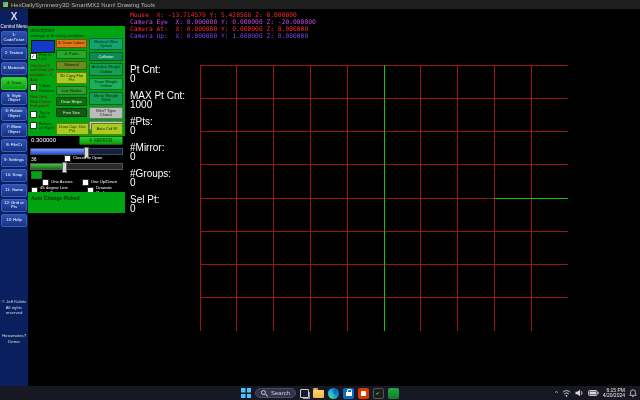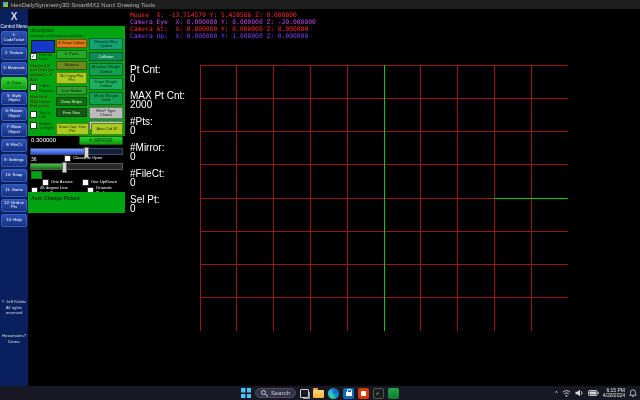--- a/index.html
+++ b/index.html
@@ -223,32 +223,32 @@
 
   <div id="canvas">
     <div id="readout"><div style="color: rgb(255, 42, 42);">Mouse  X: -13.714579 Y: 5.428566 Z: 0.000000</div><div style="color: rgb(192, 76, 240);">Camera Eye  X: 0.000000 Y: 0.000000 Z: -20.000000</div><div style="color: rgb(255, 42, 42);">Camera At:  X: 0.000000 Y: 0.000000 Z: 0.000000</div><div style="color: rgb(128, 64, 240);">Camera Up:  X: 0.000000 Y: 1.000000 Z: 0.000000</div></div>
     <div id="stats">
         <div>
           <div class="stat-label">Pt Cnt:</div>
           <div class="stat-value">0</div>
         </div>
         <div>
           <div class="stat-label">MAX Pt Cnt:</div>
-          <div class="stat-value">2000</div>
+          <div class="stat-value">1000</div>
         </div>
         <div>
           <div class="stat-label">#Pts:</div>
           <div class="stat-value">0</div>
         </div>
         <div>
           <div class="stat-label">#Mirror:</div>
           <div class="stat-value">0</div>
         </div>
         <div>
-          <div class="stat-label">#FileCt:</div>
+          <div class="stat-label">#Groups:</div>
           <div class="stat-value">0</div>
         </div>
         <div>
           <div class="stat-label">Sel Pt:</div>
           <div class="stat-value">0</div>
         </div>
       </div>
     <div id="grid-wrap">
       <svg id="grid-svg" width="368" height="266" viewBox="0 0 368 266" shape-rendering="crispEdges">
           <line x1="0" y1="0" x2="368" y2="0" stroke="#9c1414" stroke-width="1"></line>

